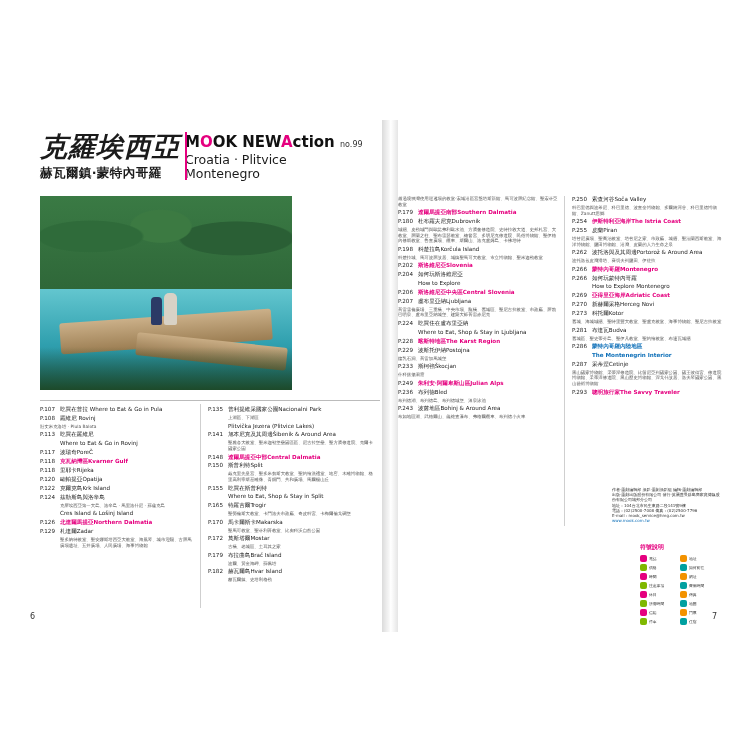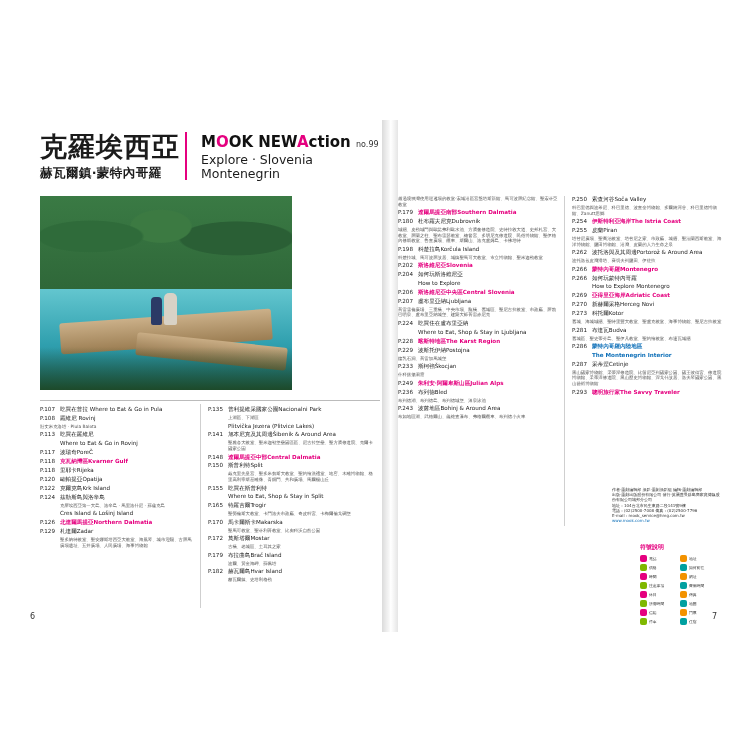--- a/index.html
+++ b/index.html
@@ -7,23 +7,23 @@
   #page{position:relative;width:750px;height:750px;background:#ffffff;overflow:hidden;}
   .spread{position:absolute;left:22px;top:120px;width:706px;height:512px;background:#fff;}
   
   .gutter{position:absolute;left:382px;top:120px;width:16px;height:512px;
     background:linear-gradient(to right,rgba(0,0,0,0.14),rgba(0,0,0,0.03) 45%,rgba(0,0,0,0.0) 55%,rgba(0,0,0,0.10));}
   .page-left{position:absolute;left:22px;top:120px;width:368px;height:512px;background:#ffffff;}
   .page-right{position:absolute;left:390px;top:120px;width:338px;height:512px;background:#ffffff;}
 
   
   .masthead{position:absolute;left:40px;top:132px;width:340px;height:56px;}
-  .title-cn{font-family:"DejaVu Sans","Liberation Sans",sans-serif;font-size:27px;font-weight:bold;color:#1b1b1b;letter-spacing:1px;line-height:30px;}
+  .title-cn{font-family:"DejaVu Sans","Liberation Sans",sans-serif;font-size:27px;font-weight:bold;color:#1b1b1b;letter-spacing:1px;line-height:30px;font-style:italic;}
   .title-sub{font-size:12.5px;font-weight:bold;color:#1b1b1b;letter-spacing:0.5px;margin-top:3px;}
-  .brandblock{position:absolute;left:185px;top:133px;width:180px;padding-left:16px;}
+  .brandblock{position:absolute;left:185px;top:133px;width:180px;}
   .brandline1{font-size:15px;font-weight:bold;color:#111;letter-spacing:0px;}
   .mook{color:#111;}
   .mook .o{color:#e5007f;}
   .newaction .a{color:#e5007f;}
   .no99{font-size:8px;font-weight:normal;color:#333;}
   .brandline2{font-size:12.5px;color:#1b1b1b;line-height:14px;margin-top:2px;}
   .brandline3{font-size:12.5px;color:#1b1b1b;line-height:14px;}
 
   
   .photo{position:absolute;left:40px;top:196px;width:252px;height:194px;overflow:hidden;
@@ -87,22 +87,22 @@
     <div class="title-cn">克羅埃西亞</div>
     <div class="title-sub">赫瓦爾鎮‧蒙特內哥羅</div>
   </div>
 
   <div class="brandblock">
     <div class="brandline1">
       <span class="mook">M<span class="o">O</span>OK</span>
       <span class="newaction"> NEW<span class="a">A</span>ction</span>
       <span class="no99">no.99</span>
     </div>
-    <div class="brandline2">Explore · Slovenia</div>
-    <div class="brandline3">Montenegrin</div>
+    <div class="brandline2">Croatia · Plitvice</div>
+    <div class="brandline3">Montenegro</div>
   </div>
 
   <div style="position:absolute;left:185px;top:132px;width:2px;height:48px;background:#e5007f;"></div>
 
   <div class="photo">
     <div class="ph-sky"></div>
     <div class="ph-trees"></div>
     <div class="ph-water"></div>
     <div class="ph-walk"></div>
     <div class="ph-walk2"></div>

